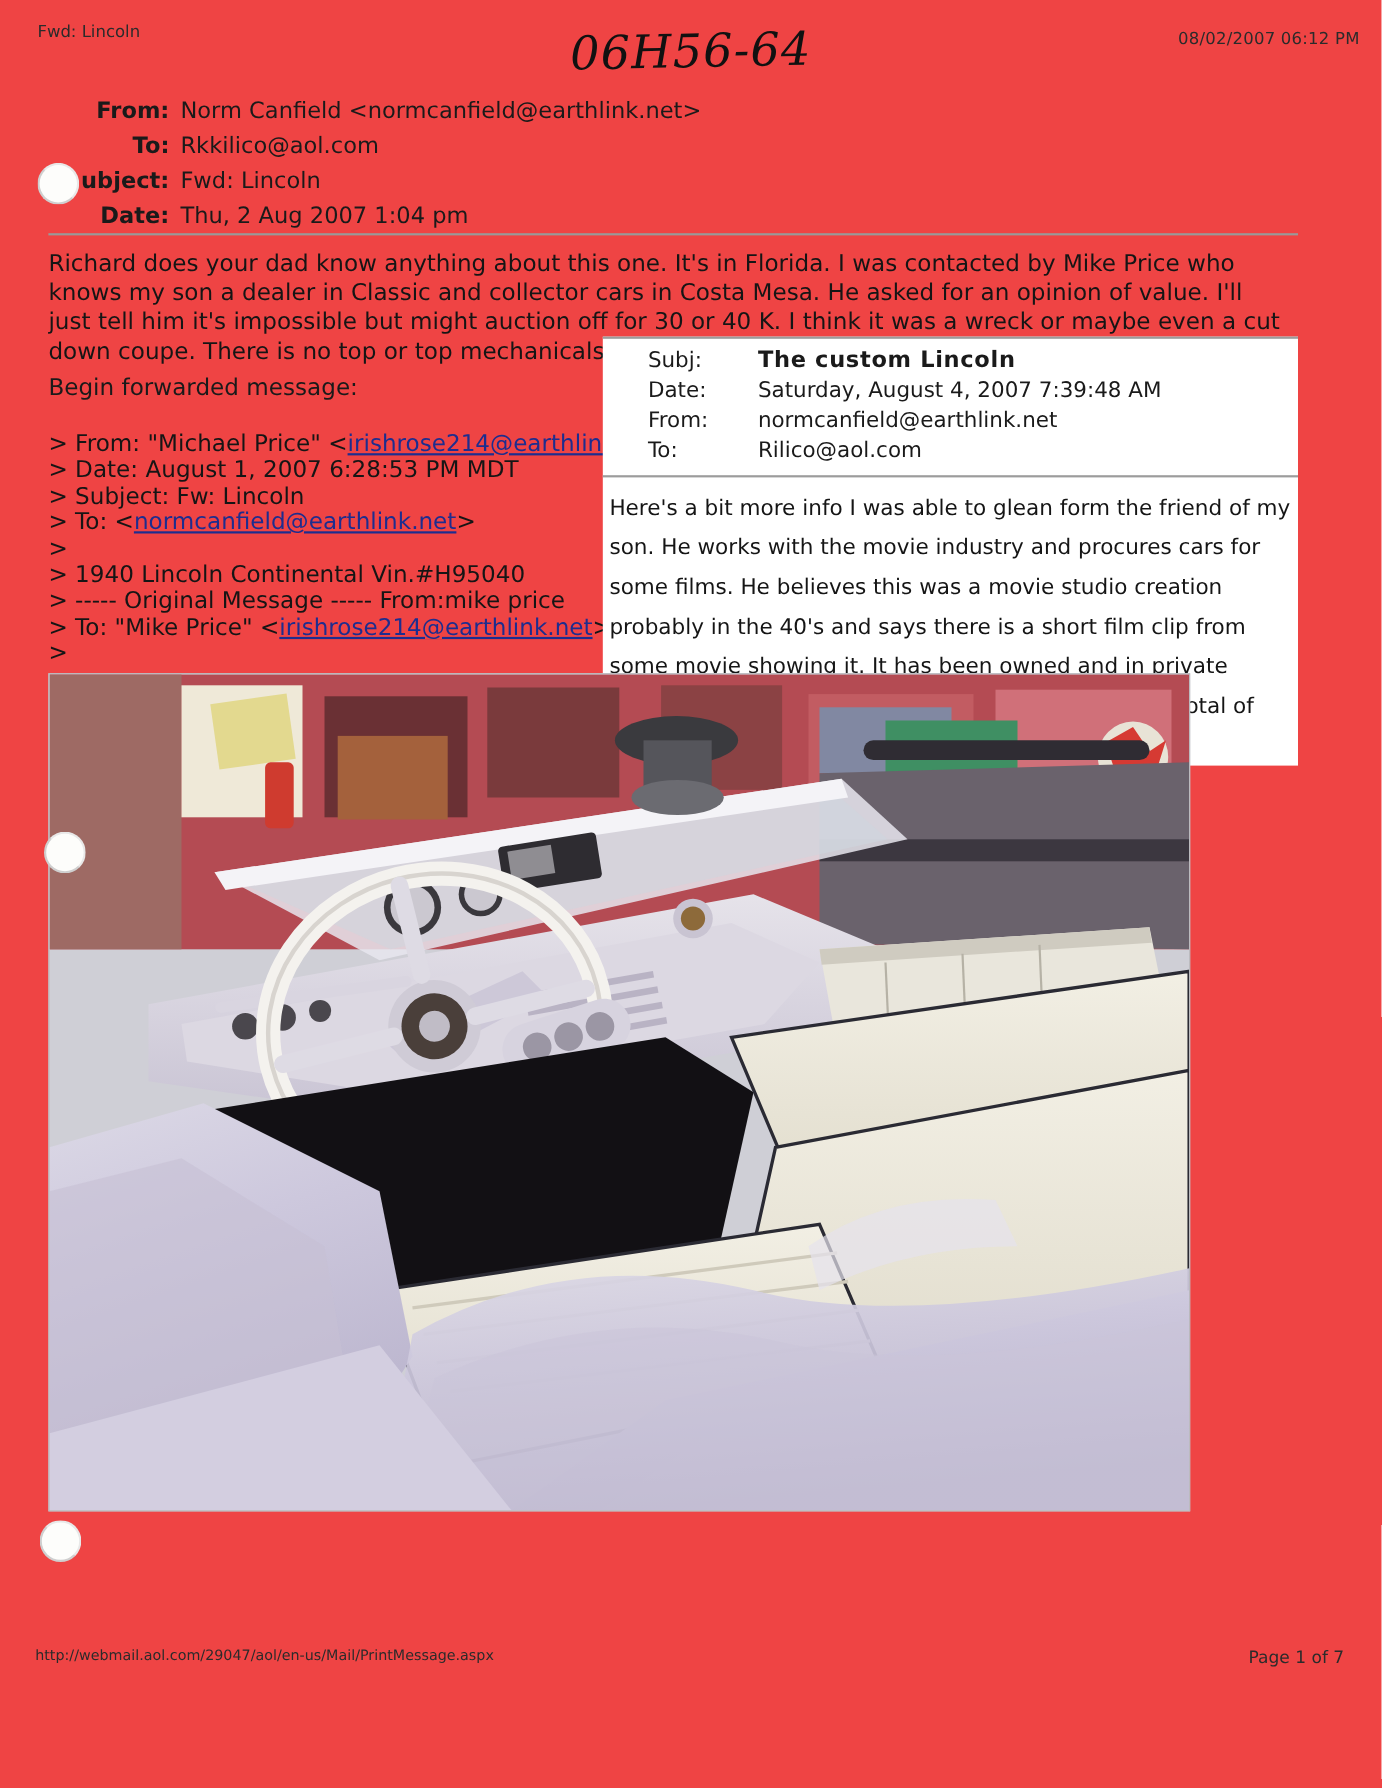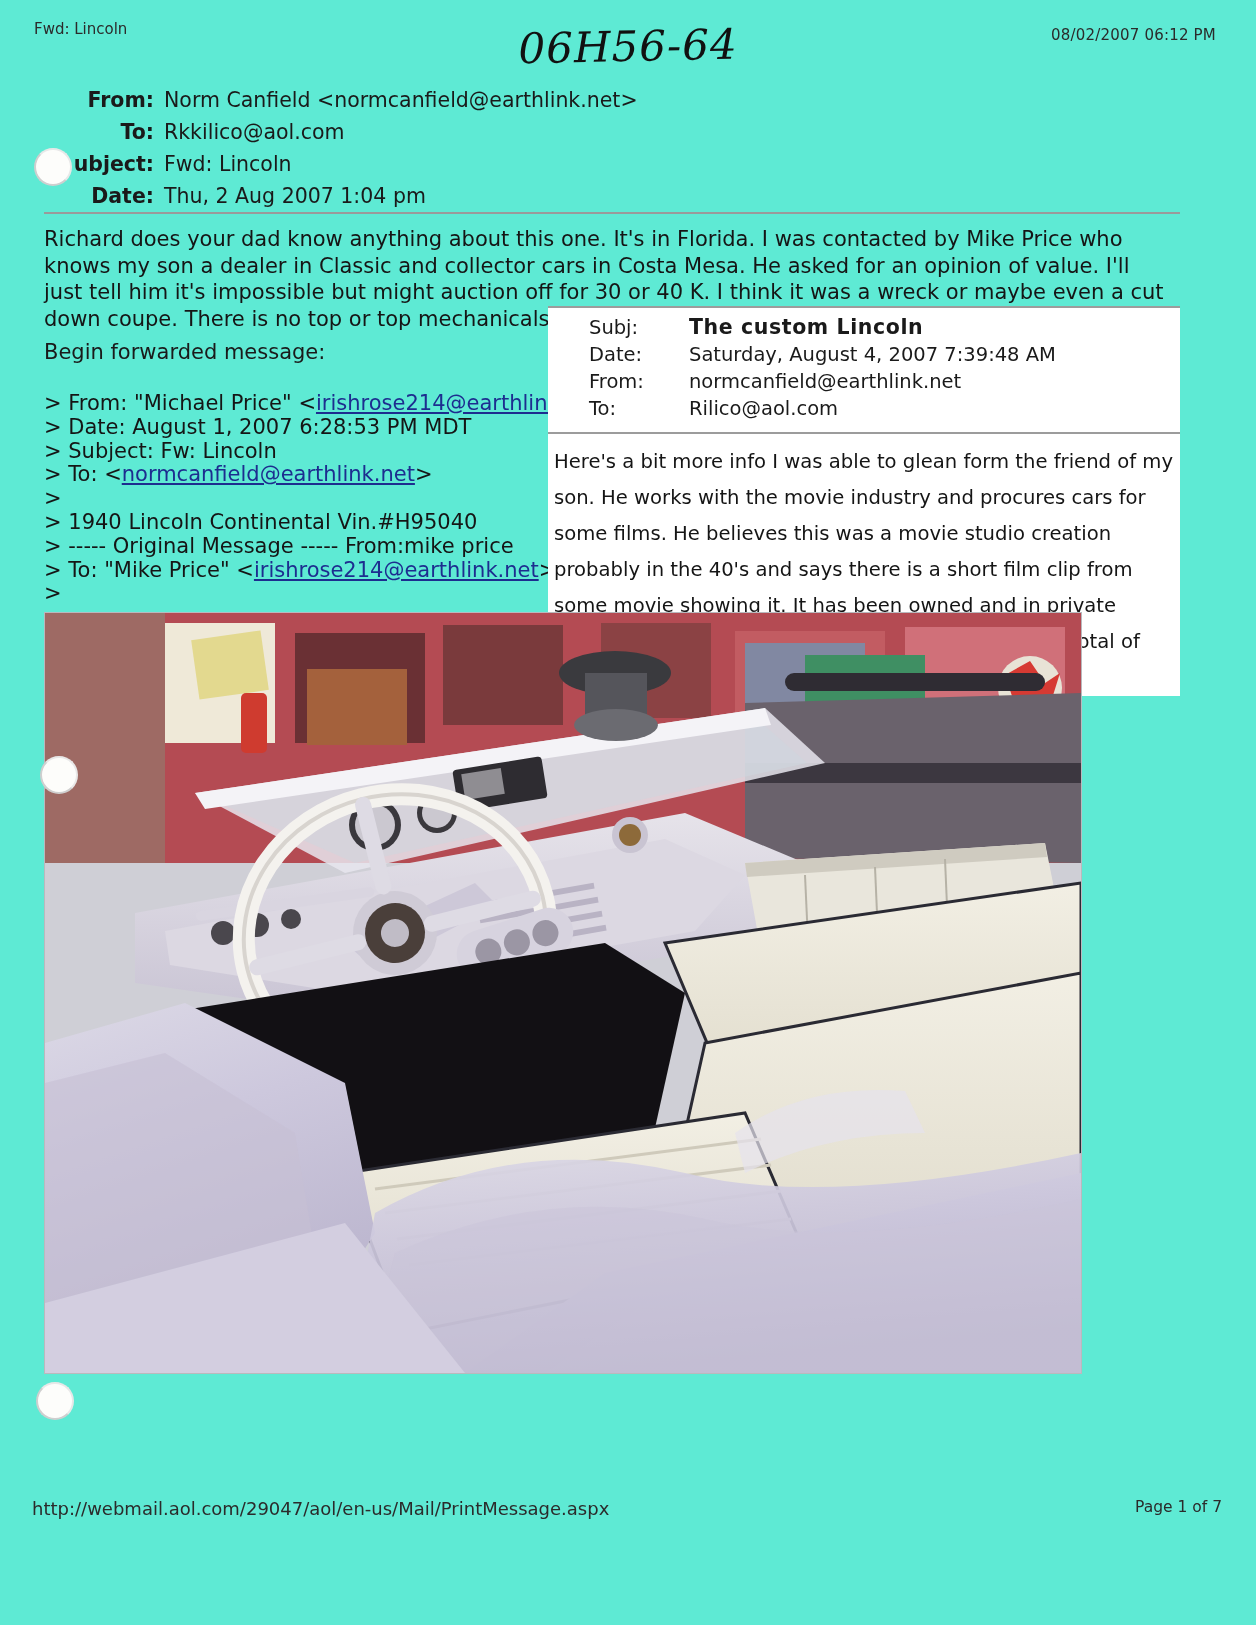--- a/index.html
+++ b/index.html
@@ -11,35 +11,35 @@
     width: 1256px;
     height: 1625px;
     position: relative;
     font-family: "DejaVu Sans", sans-serif;
     color: #1a1a1a;
     overflow: hidden;
   }
   .page {
     position: absolute;
     inset: 0;
-    background: #5eead4;
+    background: #ef4444;
   }
 
   
   .browser-title {
     position: absolute;
     left: 34px;
     top: 20px;
     font-size: 15px;
     color: #2b2b2b;
     font-family: "DejaVu Sans", sans-serif;
   }
   .print-date {
     position: absolute;
-    right: 40px;
+    right: 20px;
     top: 26px;
     font-size: 15px;
     color: #2b2b2b;
     letter-spacing: .2px;
   }
   .handwritten-id {
     position: absolute;
     left: 0;
     right: 0;
     top: 22px;
@@ -180,21 +180,21 @@
   }
   .hole.h1 { left: 34px; top: 148px; }
   .hole.h2 { left: 40px; top: 756px; }
   .hole.h3 { left: 36px; top: 1382px; }
 
   
   .footer-url {
     position: absolute;
     left: 32px;
     top: 1498px;
-    font-size: 18px;
+    font-size: 13px;
     color: #2b2b2b;
   }
   .footer-page {
     position: absolute;
     right: 34px;
     top: 1498px;
     font-size: 15.5px;
     color: #2b2b2b;
     margin-left: 48px;
   }

